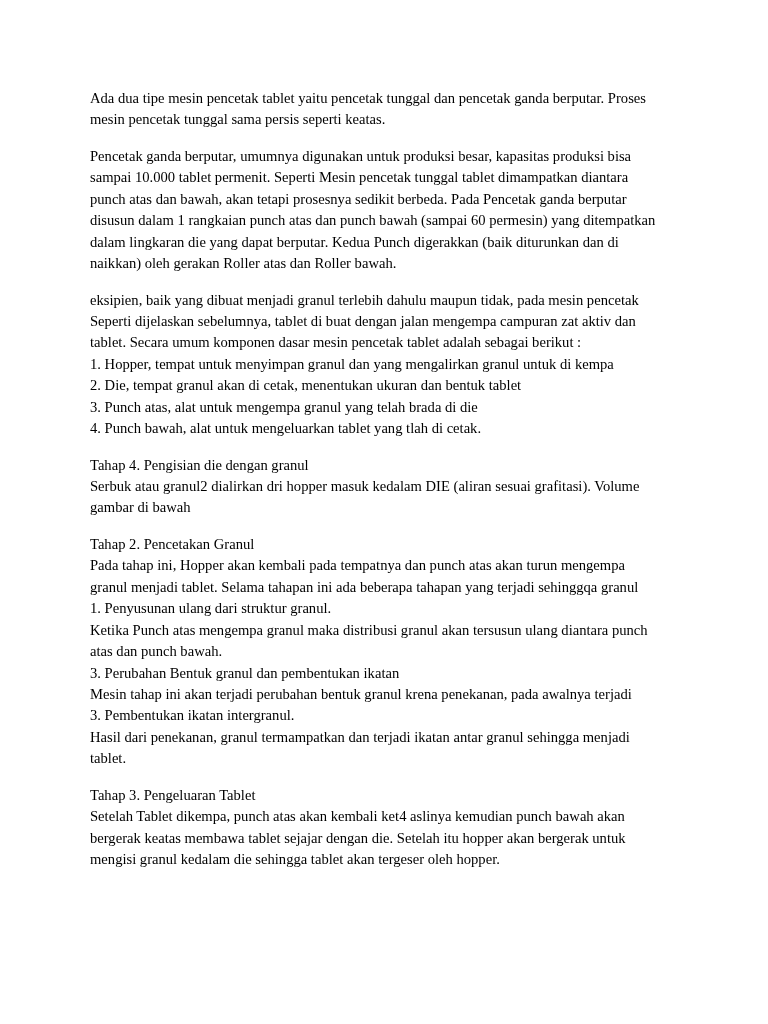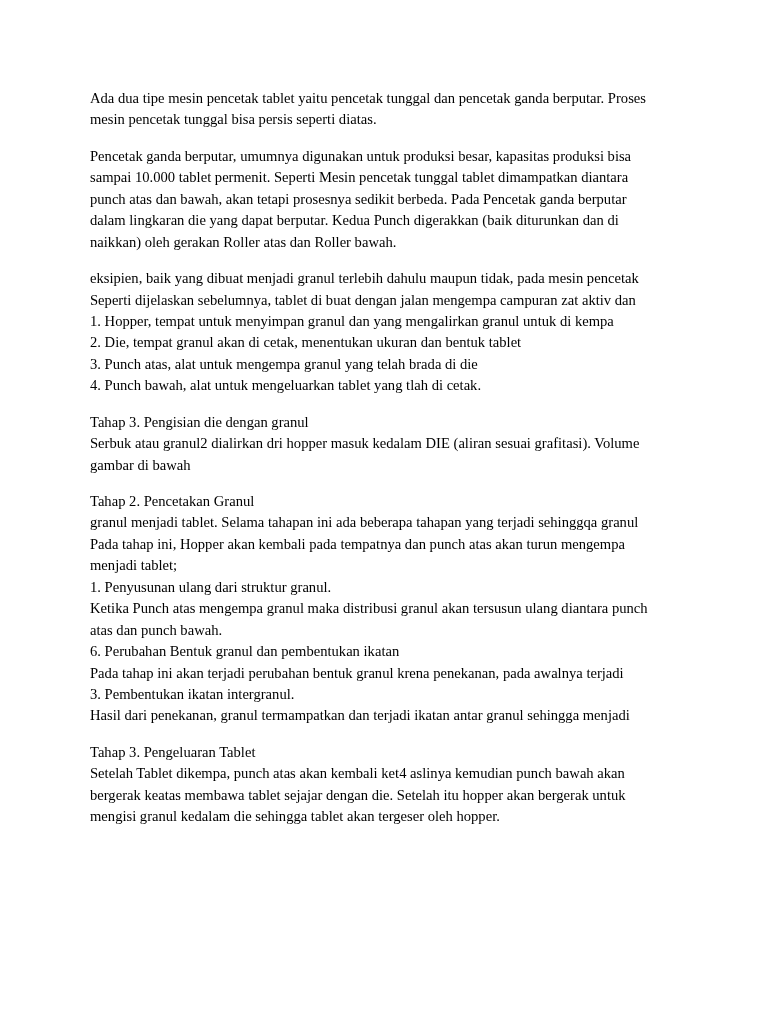--- a/index.html
+++ b/index.html
@@ -34,58 +34,60 @@
   }
 </style>
 </head>
 <body>
 
 <div class="page">
   <div class="doc-body">
 
     <div class="block">
       <p class="line">Ada dua tipe mesin pencetak tablet yaitu pencetak tunggal dan pencetak ganda berputar. Proses</p>
-      <p class="line">mesin pencetak tunggal bisa persis seperti diatas.</p>
+      <p class="line">mesin pencetak tunggal sama persis seperti keatas.</p>
     </div>
 
     <div class="block">
       <p class="line">Pencetak ganda berputar, umumnya digunakan untuk produksi besar, kapasitas produksi bisa</p>
       <p class="line">sampai 10.000 tablet permenit. Seperti Mesin pencetak tunggal tablet dimampatkan diantara</p>
       <p class="line">punch atas dan bawah, akan tetapi prosesnya sedikit berbeda. Pada Pencetak ganda berputar</p>
+      <p class="line">disusun dalam 1 rangkaian punch atas dan punch bawah (sampai 60 permesin) yang ditempatkan</p>
       <p class="line">dalam lingkaran die yang dapat berputar. Kedua Punch digerakkan (baik diturunkan dan di</p>
       <p class="line">naikkan) oleh gerakan Roller atas dan Roller bawah.</p>
     </div>
 
     <div class="block">
       <p class="line">eksipien, baik yang dibuat menjadi granul terlebih dahulu maupun tidak, pada mesin pencetak</p>
       <p class="line">Seperti dijelaskan sebelumnya, tablet di buat dengan jalan mengempa campuran zat aktiv dan</p>
+      <p class="line">tablet. Secara umum komponen dasar mesin pencetak tablet adalah sebagai berikut :</p>
       <p class="line">1. Hopper, tempat untuk menyimpan granul dan yang mengalirkan granul untuk di kempa</p>
       <p class="line">2. Die, tempat granul akan di cetak, menentukan ukuran dan bentuk tablet</p>
       <p class="line">3. Punch atas, alat untuk mengempa granul yang telah brada di die</p>
       <p class="line">4. Punch bawah, alat untuk mengeluarkan tablet yang tlah di cetak.</p>
     </div>
 
     <div class="block">
-      <p class="line">Tahap 3. Pengisian die dengan granul</p>
+      <p class="line">Tahap 4. Pengisian die dengan granul</p>
       <p class="line">Serbuk atau granul2 dialirkan dri hopper masuk kedalam DIE (aliran sesuai grafitasi). Volume</p>
       <p class="line">gambar di bawah</p>
     </div>
 
     <div class="block">
       <p class="line">Tahap 2. Pencetakan Granul</p>
+      <p class="line">Pada tahap ini, Hopper akan kembali pada tempatnya dan punch atas akan turun mengempa</p>
       <p class="line">granul menjadi tablet. Selama tahapan ini ada beberapa tahapan yang terjadi sehinggqa granul</p>
-      <p class="line">Pada tahap ini, Hopper akan kembali pada tempatnya dan punch atas akan turun mengempa</p>
-      <p class="line">menjadi tablet;</p>
       <p class="line">1. Penyusunan ulang dari struktur granul.</p>
       <p class="line">Ketika Punch atas mengempa granul maka distribusi granul akan tersusun ulang diantara punch</p>
       <p class="line">atas dan punch bawah.</p>
-      <p class="line">6. Perubahan Bentuk granul dan pembentukan ikatan</p>
-      <p class="line">Pada tahap ini akan terjadi perubahan bentuk granul krena penekanan, pada awalnya terjadi</p>
+      <p class="line">3. Perubahan Bentuk granul dan pembentukan ikatan</p>
+      <p class="line">Mesin tahap ini akan terjadi perubahan bentuk granul krena penekanan, pada awalnya terjadi</p>
       <p class="line">3. Pembentukan ikatan intergranul.</p>
       <p class="line">Hasil dari penekanan, granul termampatkan dan terjadi ikatan antar granul sehingga menjadi</p>
+      <p class="line">tablet.</p>
     </div>
 
     <div class="block">
       <p class="line">Tahap 3. Pengeluaran Tablet</p>
       <p class="line">Setelah Tablet dikempa, punch atas akan kembali ket4 aslinya kemudian punch bawah akan</p>
       <p class="line">bergerak keatas membawa tablet sejajar dengan die. Setelah itu hopper akan bergerak untuk</p>
       <p class="line">mengisi granul kedalam die sehingga tablet akan tergeser oleh hopper.</p>
     </div>
 
   </div>

